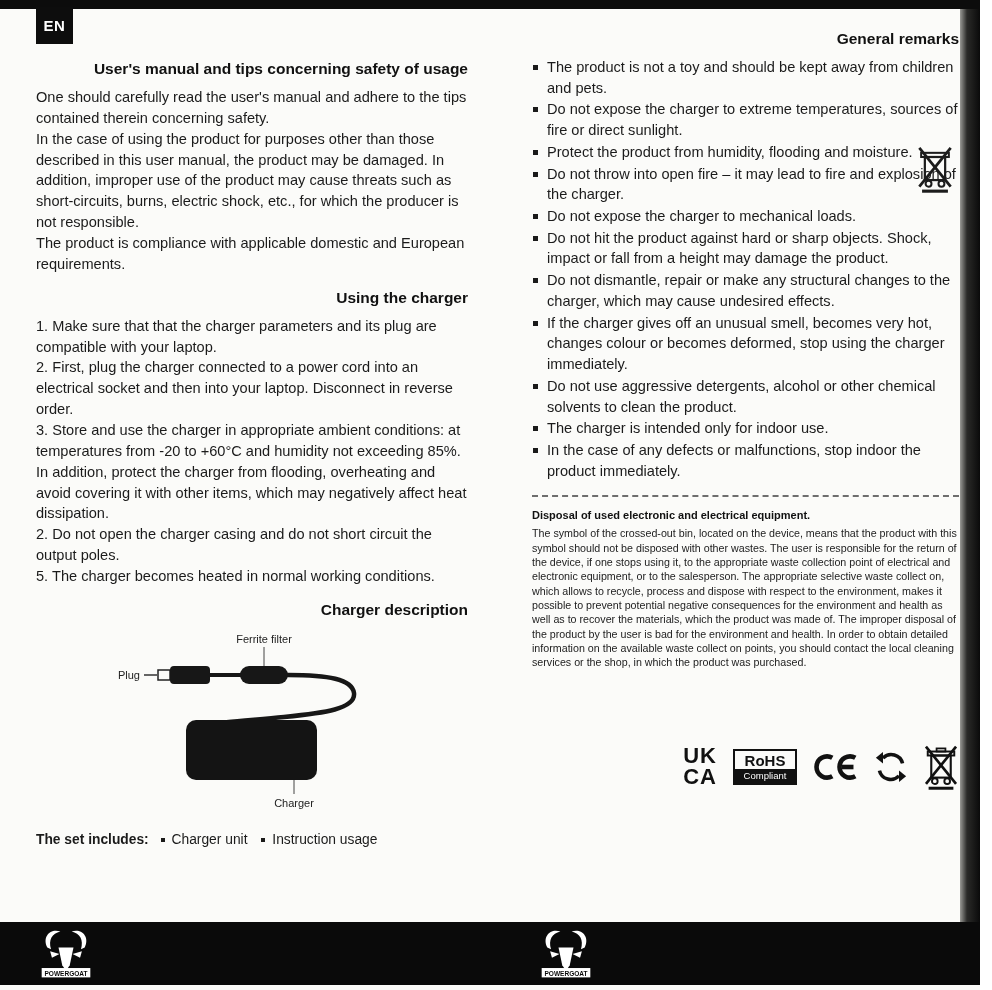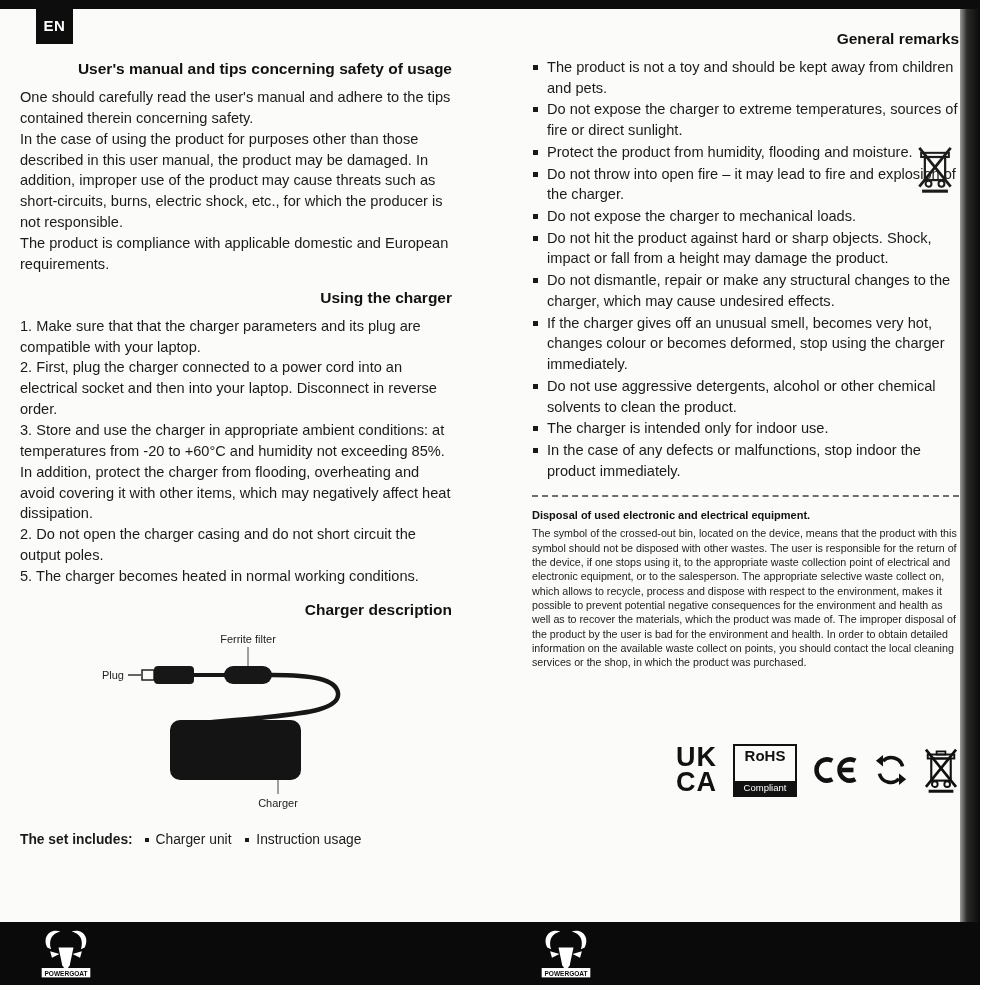--- a/index.html
+++ b/index.html
@@ -7,42 +7,42 @@
   body { font-family:"Liberation Sans", sans-serif; color:#1b1b1b; background:#ffffff; }
   .page { position:relative; width:980px; height:990px; background:#fbfbf9; overflow:hidden; }
 
   .top-bar { position:absolute; left:0; top:0; width:992px; height:9px; background:#0c0c0c; }
   .right-edge { position:absolute; right:0; top:9px; width:20px; height:913px;
                 background:linear-gradient(90deg,#9a9a96 0%, #2a2a28 35%, #0a0a0a 100%); }
 
   .en-badge { position:absolute; left:36px; top:7px; width:37px; height:37px; background:#0d0d0d;
               color:#fff; font-weight:bold; font-size:15px; display:flex; align-items:center; justify-content:center; letter-spacing:.5px; }
 
-  .left-col  { position:absolute; left:20px;  top:60px; width:432px; }
+  .left-col  { position:absolute; left:36px;  top:60px; width:432px; }
   .right-col { position:absolute; left:532px; top:30px; width:427px; }
 
   h2.sec { font-size:15.5px; font-weight:bold; color:#111; margin:0 0 9px 0;text-align:right; }
   .body-text { font-size:14.6px; line-height:1.43; white-space:pre-line; margin-bottom:14px; }
   .step { font-size:14.6px; line-height:1.43; }
   .steps-wrap { margin-bottom:14px; }
   .mt { margin-top:6px; }
 
   ul.remarks { list-style:none; }
   ul.remarks li { position:relative; padding-left:15px; font-size:14.6px; line-height:1.42; margin-bottom:1px; }
   ul.remarks li::before { content:""; position:absolute; left:1px; top:8px; width:5px; height:5px; background:#1a1a1a; }
 
   .dashed-sep { border:none; border-top:2px dashed #6e6e6e; margin:14px 0 12px 0; }
 
   .disposal-head { font-size:11px; font-weight:bold; margin-bottom:5px; color:#111; }
   .disposal-body { font-size:10.7px; line-height:1.34; color:#222; }
 
   .marks-row { margin-top:74px; display:flex; align-items:center; justify-content:flex-end; gap:16px; }
-  .ukca { font-weight:bold; font-size:27px; line-height:.92; letter-spacing:1px; color:#111; }
+  .ukca { font-weight:bold; font-size:22px; line-height:.92; letter-spacing:1px; color:#111; }
   .rohs { border:2px solid #111; width:64px; text-align:center; background:#fbfbf9; }
-  .rohs-top { font-weight:bold; font-size:15px; padding:1px 0 17px 0; color:#111; }
+  .rohs-top { font-weight:bold; font-size:15px; padding:1px 0 0 0; color:#111; }
   .rohs-bottom { background:#111; color:#fff; font-size:9.5px; padding:1px 0 2px 0; }
   .mark-icon { display:block; }
 
   .weee-top { position:absolute; left:916px; top:145px; }
 
   .set-line { margin-top:16px; font-size:13.8px; }
   .si-label { font-weight:bold; margin-right:6px; }
   .si-item { position:relative; padding-left:13px; margin-right:8px; }
   .si-item::before { content:""; position:absolute; left:2px; top:6px; width:4px; height:4px; background:#1a1a1a; }
 

